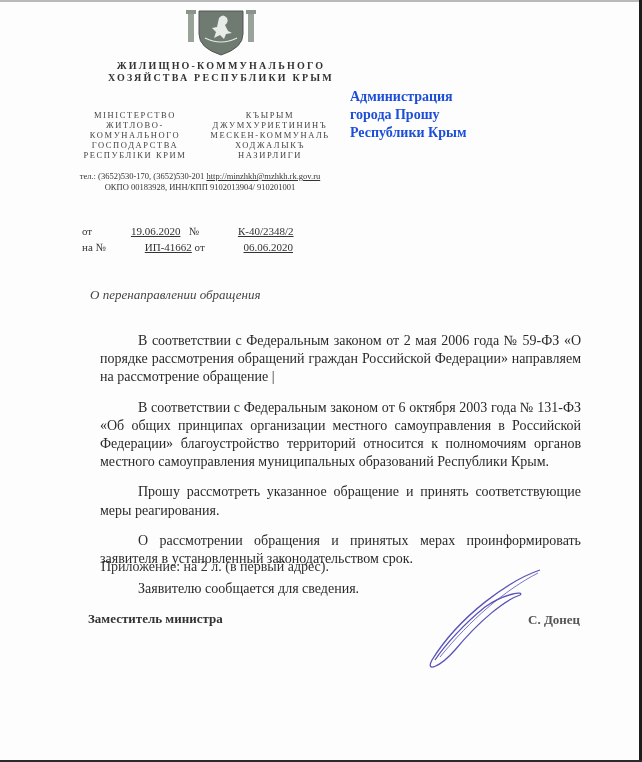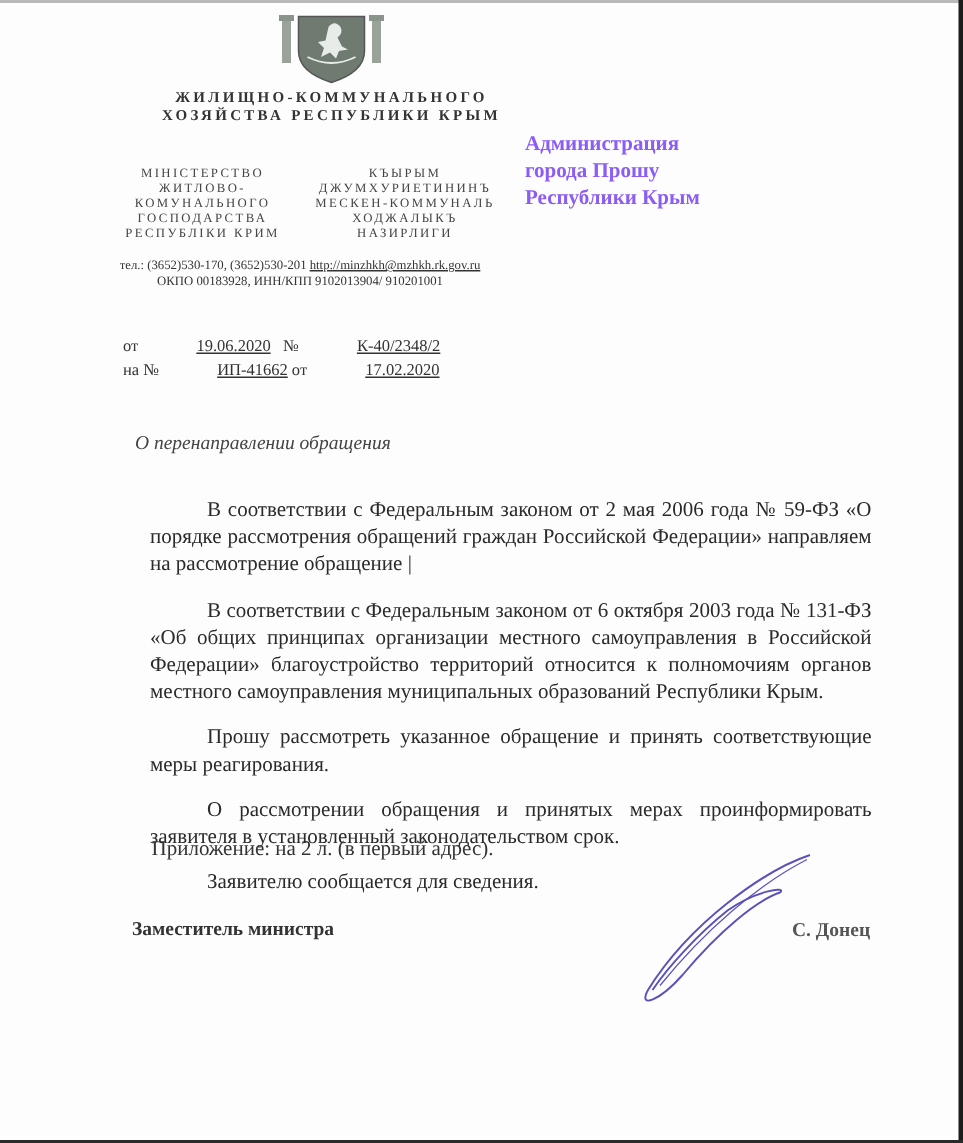--- a/index.html
+++ b/index.html
@@ -31,21 +31,21 @@
       position: absolute; left: 50px; top: 171px; width: 300px;
       text-align: center; font-size: 8.5px; line-height: 11px; color: #333;
     }
     .contacts a { color: #333; text-decoration: underline; }
 
     .reg { position: absolute; left: 82px; top: 223px; font-size: 11px; line-height: 16px; color: #333; }
     .reg .u { text-decoration: underline; margin-left: 36px; }
 
     .addressee {
       position: absolute; left: 350px; top: 88px;
-      font-weight: bold; font-size: 14px; line-height: 18px; color: #8b5cf6;
+      font-weight: bold; font-size: 14px; line-height: 18px; color: #1d4ed8;
     }
 
     .subject {
       position: absolute; left: 90px; top: 287px;
       font-style: italic; font-size: 13px; color: #444;
     }
 
     .body-text {
       position: absolute; left: 88px; top: 320px; width: 505px;
       font-size: 14px; line-height: 18.2px; color: #2a2a2a; text-align: justify;
@@ -109,21 +109,21 @@
   <div>
     <span>от</span>
     <span class="u">19.06.2020</span>
     &nbsp;&nbsp;<span>№</span>
     <span class="u">К-40/2348/2</span>
   </div>
   <div>
     <span>на №</span>
     <span class="u">ИП-41662</span>
     <span>от</span>
-    <span class="u">17.02.2020</span>
+    <span class="u">06.06.2020</span>
   </div>
 </div>
 
 <div class="addressee">
   <div>Администрация</div>
   <div>города Прошу</div>
   <div>Республики Крым</div>
 </div>
 
 <div class="subject">О перенаправлении обращения</div>

